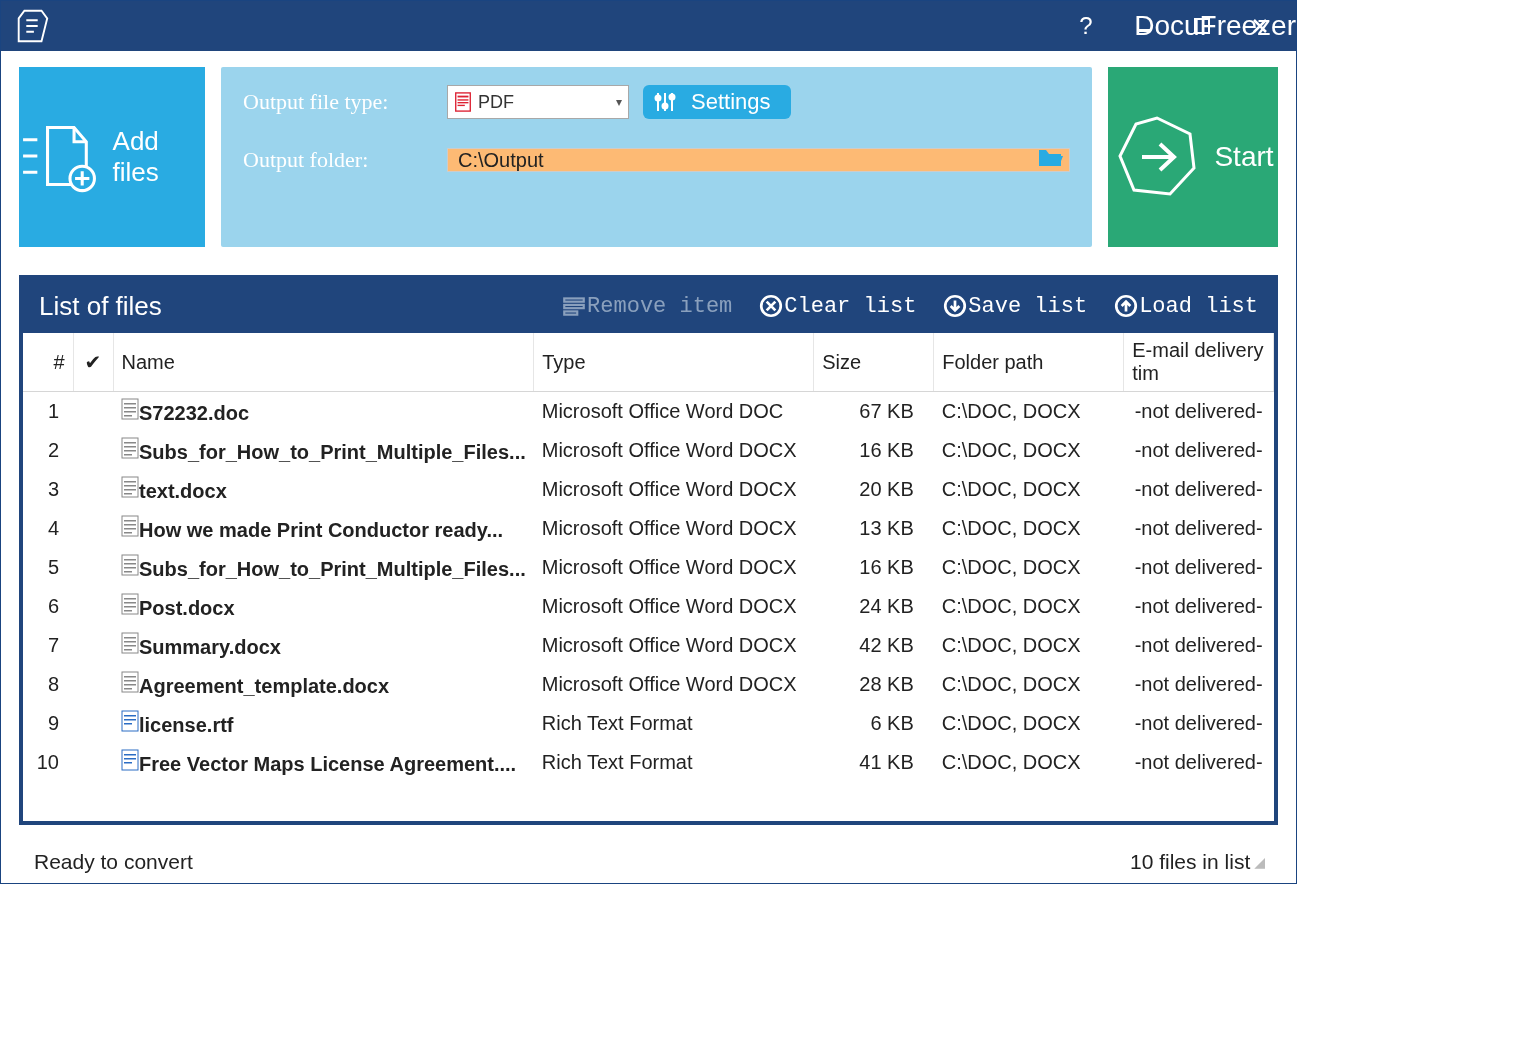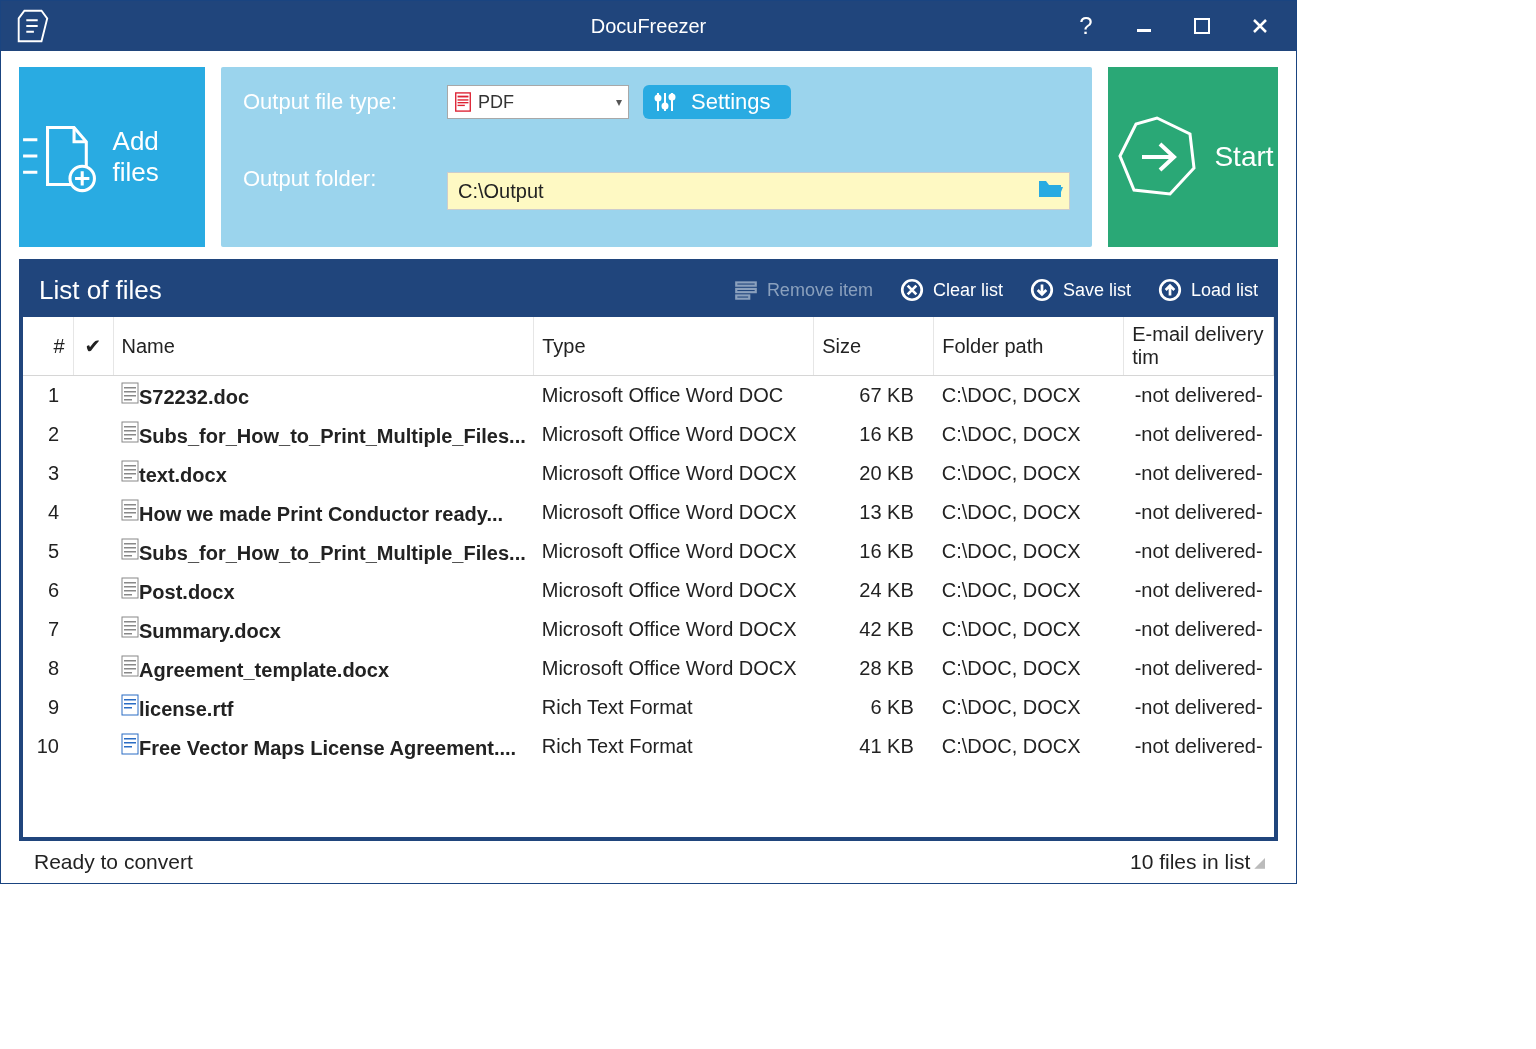--- a/index.html
+++ b/index.html
@@ -27,22 +27,22 @@
   position: relative;
 }
 .titlebar-logo {
   margin-left: 12px;
   display:flex;
   align-items:center;
 }
 .titlebar-title {
   position: absolute;
   left:0; right:0;
-  text-align:center;
-  font-size: 20px;
+  text-align:right;
+  font-size: 28px;
   font-weight: 400;
   pointer-events:none;
 }
 .titlebar-controls {
   margin-left:auto;
   display:flex;
   align-items:center;
   gap: 30px;
   padding-right: 22px;
 }
@@ -86,20 +86,21 @@
 }
 .output-row {
   display:flex;
   align-items:center;
   gap: 14px;
 }
 .output-label {
   width: 190px;
   color:#fff;
   font-size: 22px;
+  font-family: Liberation Serif, serif;
 }
 .combo {
   background:#fff;
   border:1px solid #a8a8a8;
   height:34px;
   width:182px;
   display:flex;
   align-items:center;
   padding: 0 6px;
   gap:6px;
@@ -115,69 +116,68 @@
   display:flex;
   align-items:center;
   gap:14px;
   padding: 0 20px 0 10px;
   cursor:pointer;
   font-size:22px;
   border-radius:6px;
 }
 .settings-btn svg { width:24px; height:24px; }
 .folder-input {
-  background:#fef9c3;
+  background:#fdba74;
   border:1px solid #ccc;
-  height:38px;
+  height:24px;
   flex:1;
   display:flex;
   align-items:center;
   padding:0 6px 0 10px;
-  margin-top:25px;
 }
 .folder-input-text { flex:1; font-size:20px; color:#222; }
 .folder-browse-icon { color:#29abe2; font-size:22px; cursor:pointer; }
 .start-btn {
   width: 170px;
   height:180px;
   background:#2aa876;
   color:#fff;
   display:flex;
   flex-direction:row;
   align-items:center;
   justify-content:center;
   gap:12px;
   cursor:pointer;
 }
 .start-btn svg { width:90px; height:90px; }
 .start-btn-label { font-size:28px; }
 .list-section {
-  margin: 0 18px;
+  margin: 16px 18px;
   border: 4px solid #20457c;
   display:flex;
   flex-direction:column;
   flex:1;
   min-height:0;
 }
 .list-header {
   background:#20457c;
   color:#fff;
   height:54px;
   display:flex;
   align-items:center;
   padding: 0 16px;
 }
 .list-header-title { font-size:26px; }
 .list-header-actions { margin-left:auto; display:flex; gap:26px; }
 .list-action {
   display:flex;
   align-items:center;
-  gap:8px;
-  font-size:18px;
+  font-size:22px;
   cursor:pointer;
+  font-family:Liberation Mono, monospace;
 }
 .list-action.disabled { color:#8aa0bd; cursor:default; }
 .list-action svg { width:26px; height:26px; }
 .table-wrap { background:#fff; flex:1; overflow:auto; }
 table { width:100%; border-collapse:collapse; font-size:20px; }
 thead th {
   text-align:left;
   font-weight:400;
   padding:6px 8px;
   border-bottom:1px solid #d6d6d6;

